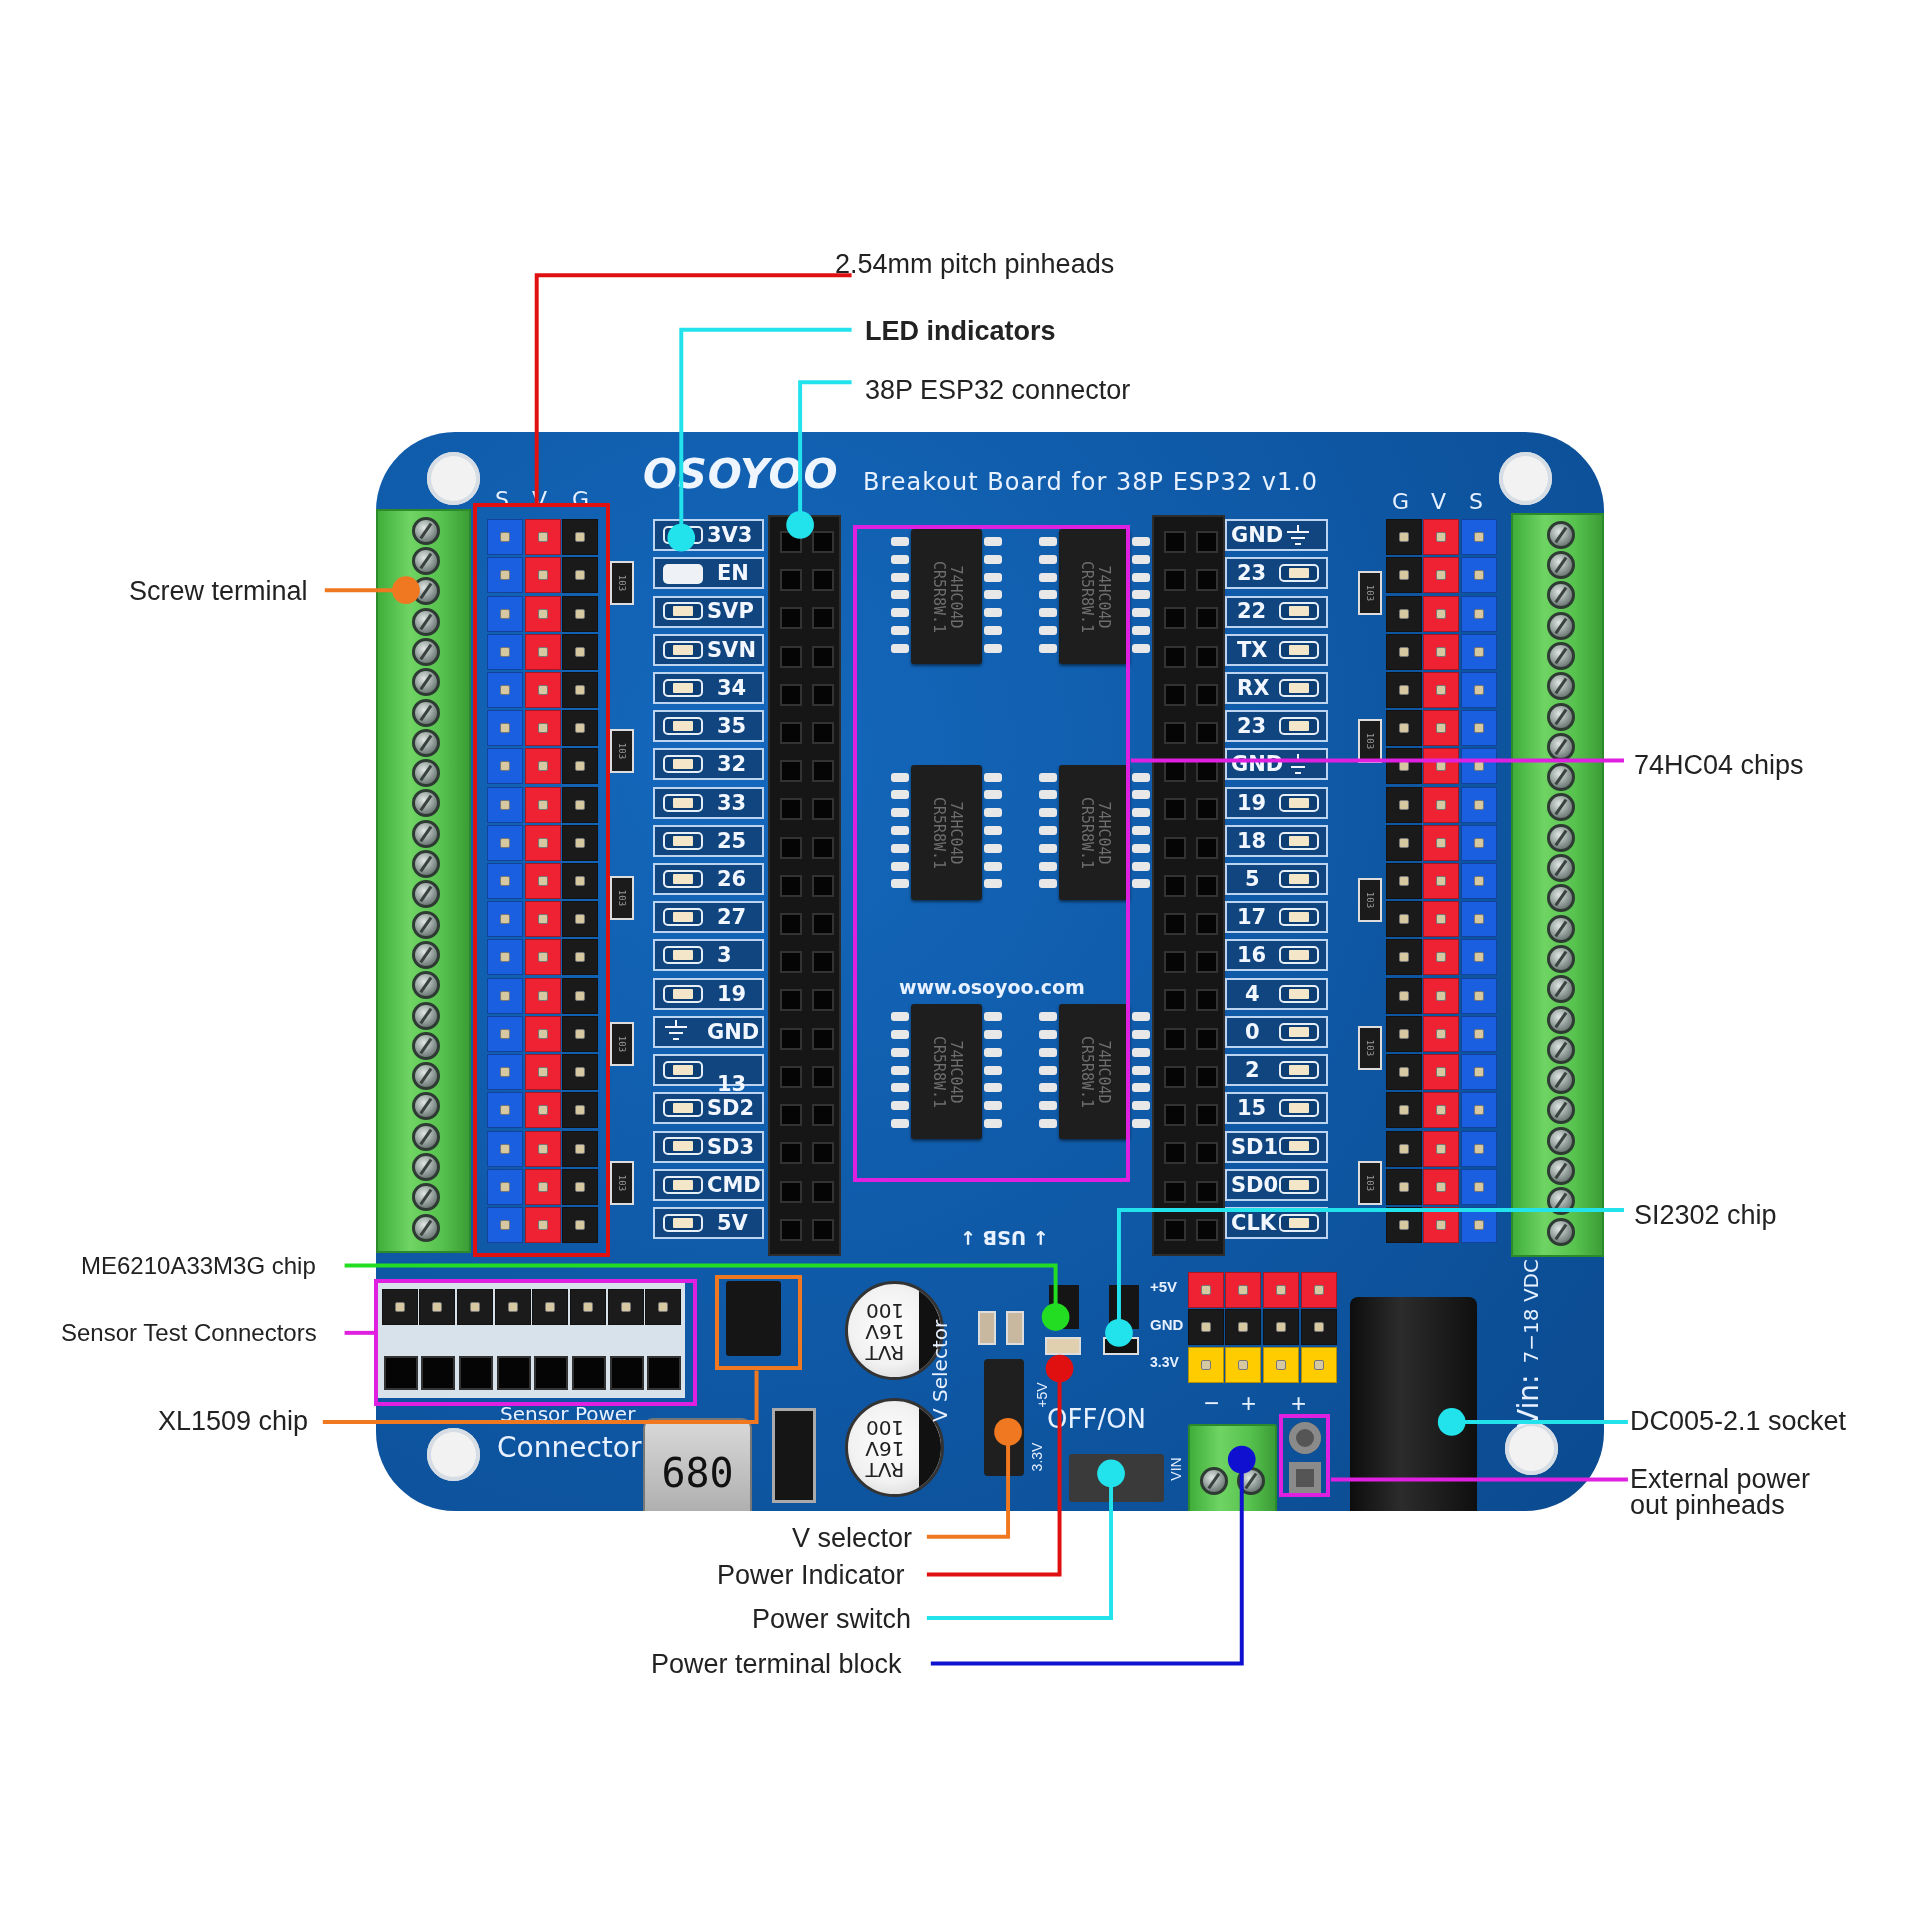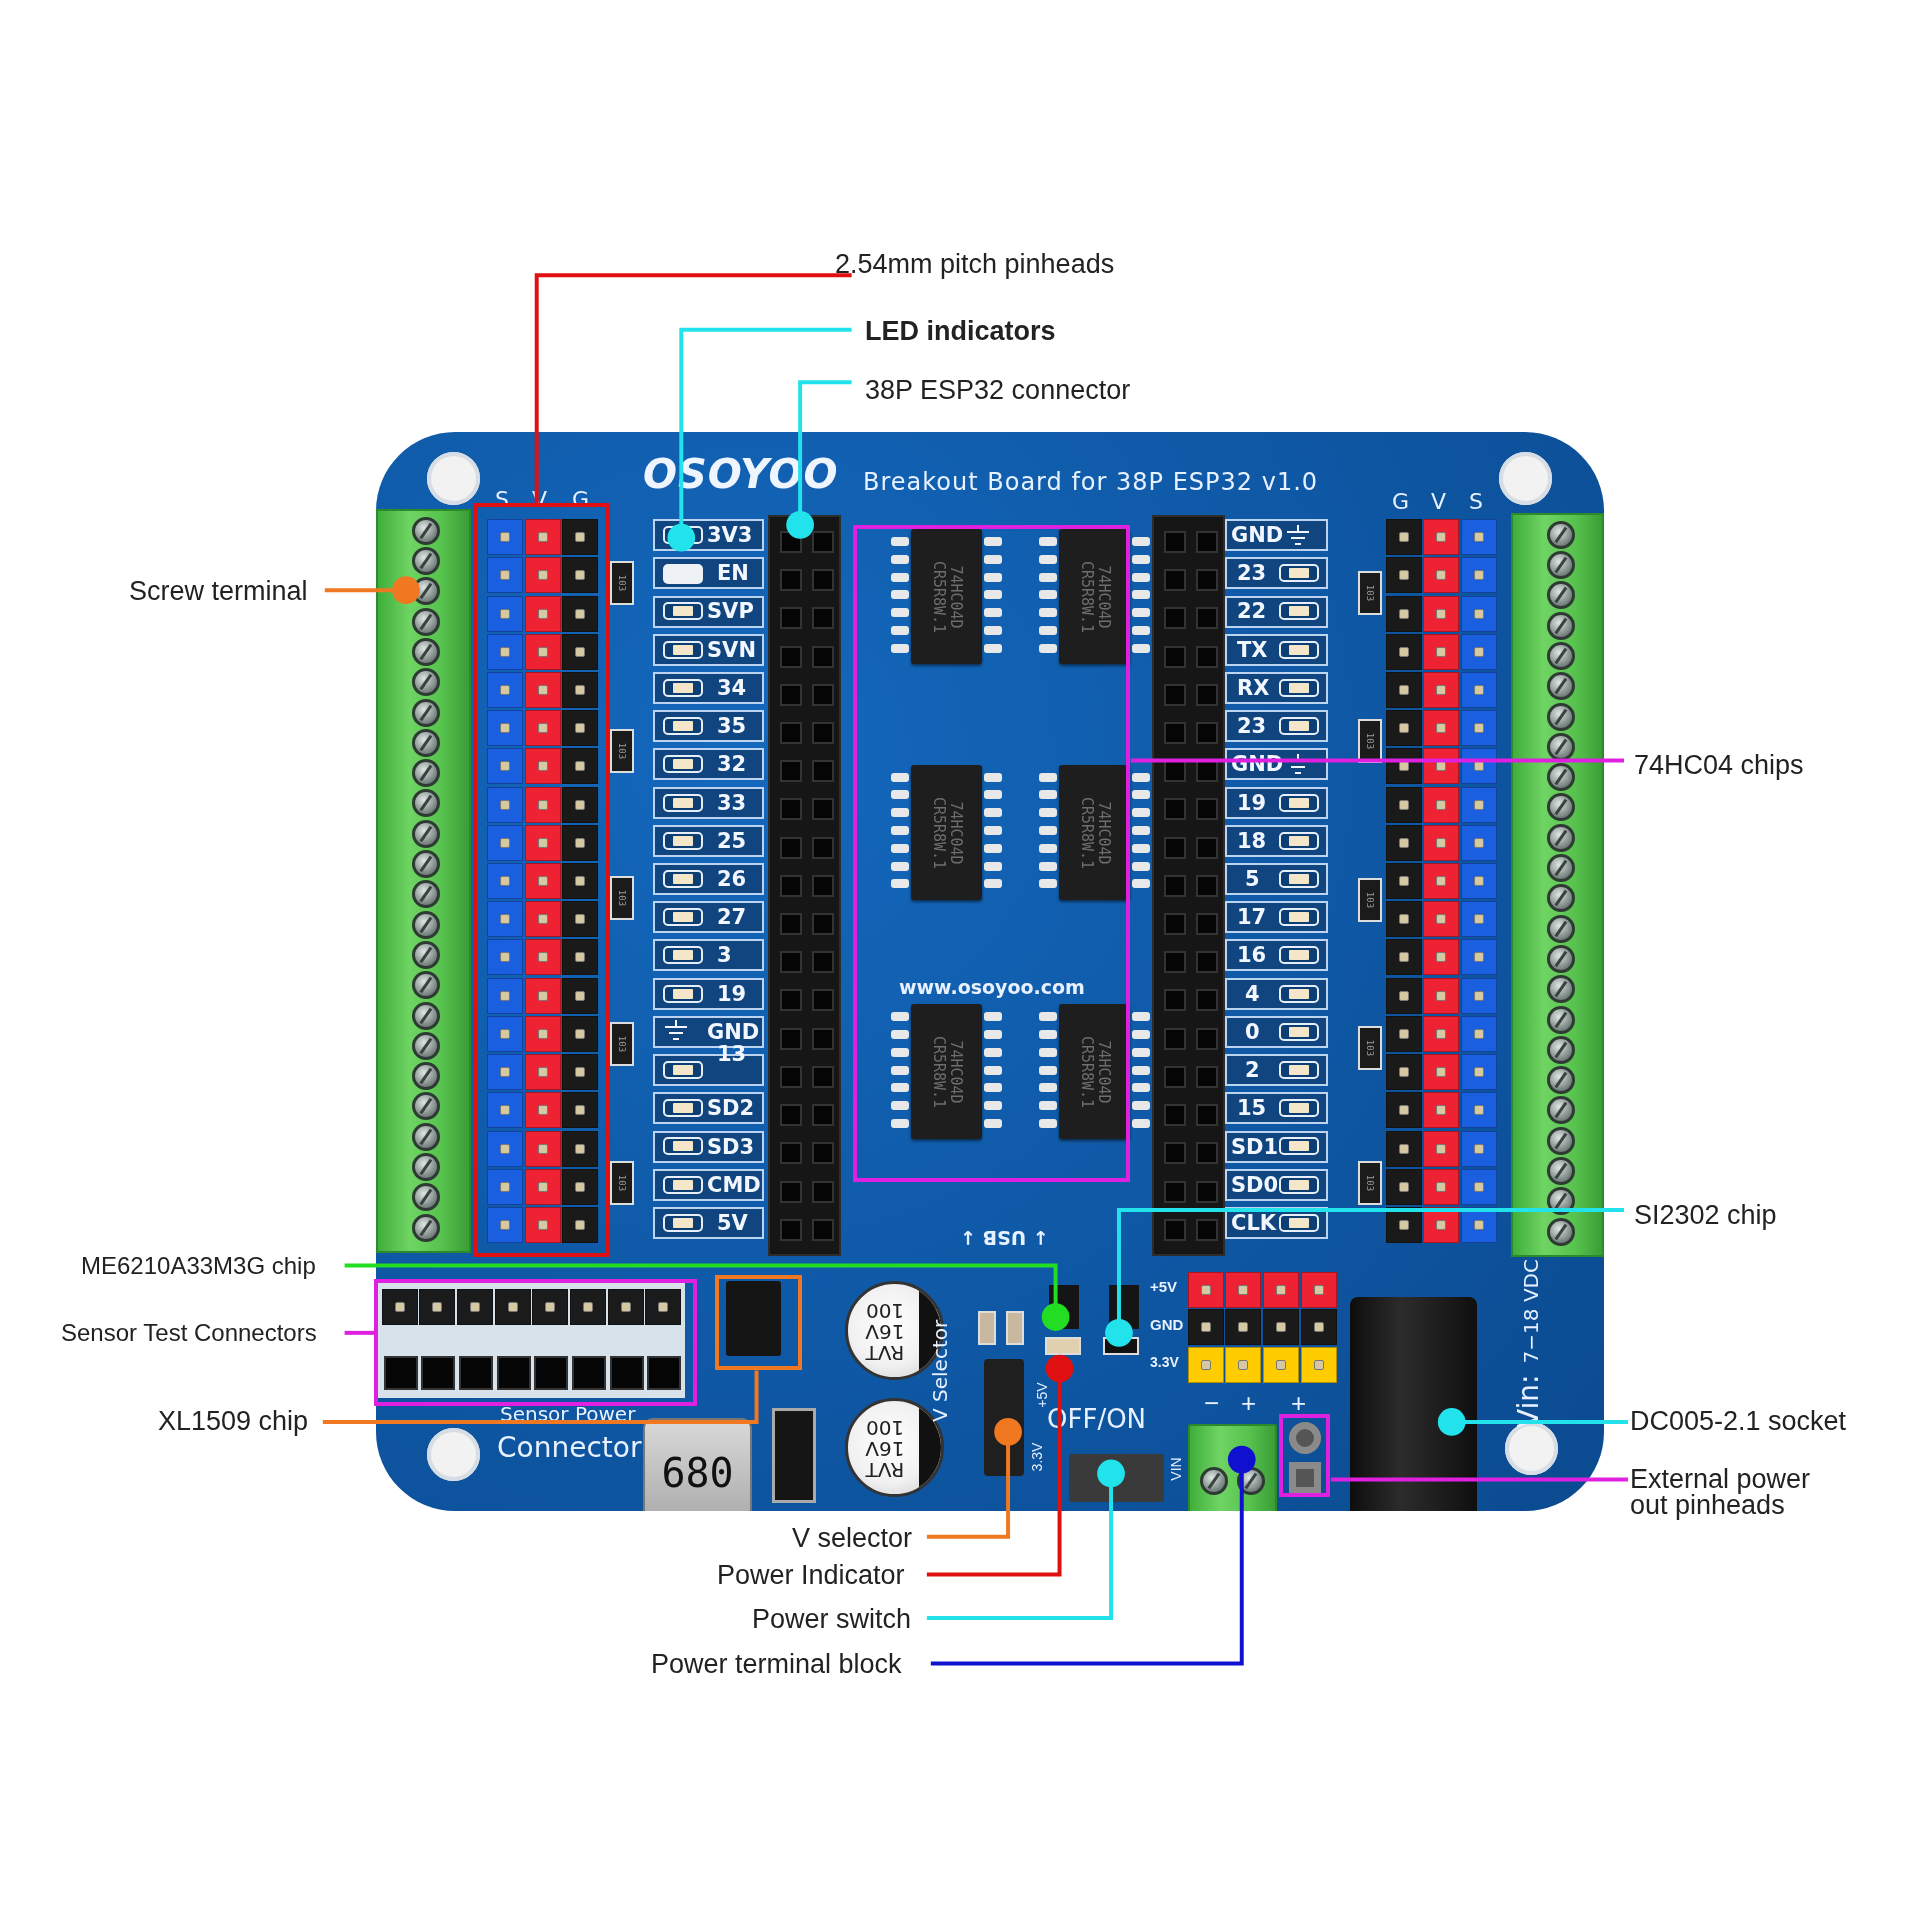--- a/index.html
+++ b/index.html
@@ -295,21 +295,21 @@
       <div class="lcell" style="left: 277px; top: 584px; width: 111px;"></div>
       <div class="gnd-sym" style="left: 289px; top: 594px;">
         <i style="top: 0px; width: 22px;"></i>
         <i style="top: 6px; width: 14px;"></i>
         <i style="top: 12px; width: 6px;"></i>
         <i style="top: -6px; width: 2px; height: 6px;"></i>
       </div>
       <div class="pin-text" style="left: 331px; top: 590px;">GND</div>
       <div class="lcell" style="left: 277px; top: 622px; width: 111px;"></div>
       <div class="led" style="left: 287px; top: 629px;"></div>
-      <div class="pin-text" style="left: 341px; top: 612px;">13</div>
+      <div class="pin-text" style="left: 341px; top: 642px;">13</div>
       <div class="lcell" style="left: 277px; top: 660px; width: 111px;"></div>
       <div class="led" style="left: 287px; top: 667px;"></div>
       <div class="pin-text" style="left: 331px; top: 666px;">SD2</div>
       <div class="lcell" style="left: 277px; top: 699px; width: 111px;"></div>
       <div class="led" style="left: 287px; top: 705px;"></div>
       <div class="pin-text" style="left: 331px; top: 705px;">SD3</div>
       <div class="lcell" style="left: 277px; top: 737px; width: 111px;"></div>
       <div class="led" style="left: 287px; top: 744px;"></div>
       <div class="pin-text" style="left: 331px; top: 743px;">CMD</div>
       <div class="lcell" style="left: 277px; top: 775px; width: 111px;"></div>

